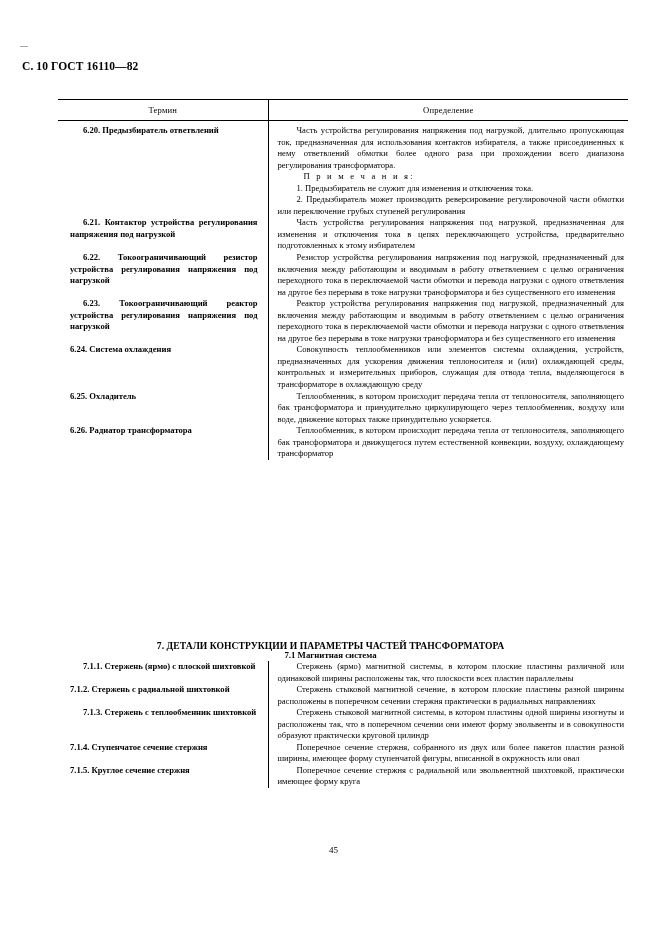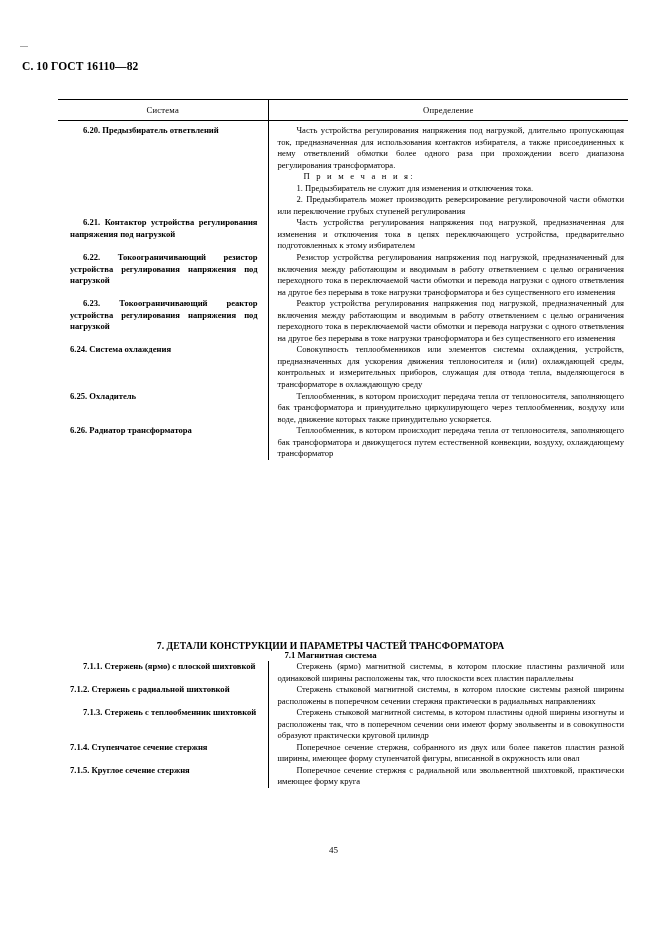--- a/index.html
+++ b/index.html
@@ -158,21 +158,21 @@
   <div class="rule-top" style="top:99px;"></div>
   <div class="rule-top" style="top:120px;"></div>
 
   <table class="tbl" style="top:100px;">
     <colgroup>
         <col class="col-term">
         <col class="col-def">
       </colgroup>
     <tbody>
         <tr class="hdr-row">
-      <th class="col-term">Система</th>
+      <th class="col-term">Термин</th>
       <th class="col-def">Определение</th>
     </tr>
 
     <tr class="body-row">
       <td class="col-term">
         <div style="height:5px"></div>
         <span class="term-block">
           <span class="term-ind"></span><span class="term-num">6.20.</span>
           <span>Предызбиратель ответвлений</span>
         </span>
@@ -284,21 +284,21 @@
     </tr>
 
     <tr class="body-row">
       <td class="col-term">
         <span class="term-right">
           <span class="term-num">7.1.2.</span>
           <span>Стержень с радиальной шихтовкой</span>
         </span>
       </td>
       <td class="col-def">
-        <p class="def-p">Стержень стыковой магнитной системы, в котором плоские системы разной ширины расположены в поперечном сечении стержня практически в радиальных направлениях</p>
+        <p class="def-p">Стержень стыковой магнитной сечение, в котором плоские пластины разной ширины расположены в поперечном сечении стержня практически в радиальных направлениях</p>
       </td>
     </tr>
 
     <tr class="body-row">
       <td class="col-term">
         <span class="term-block">
           <span class="term-ind"></span><span class="term-num">7.1.3.</span>
           <span>Стержень с теплообменник шихтовкой</span>
         </span>
       </td>

